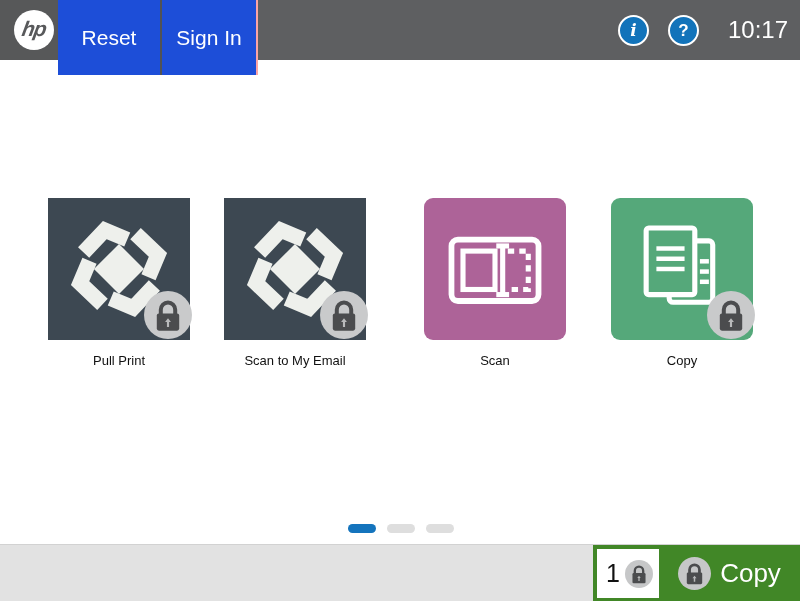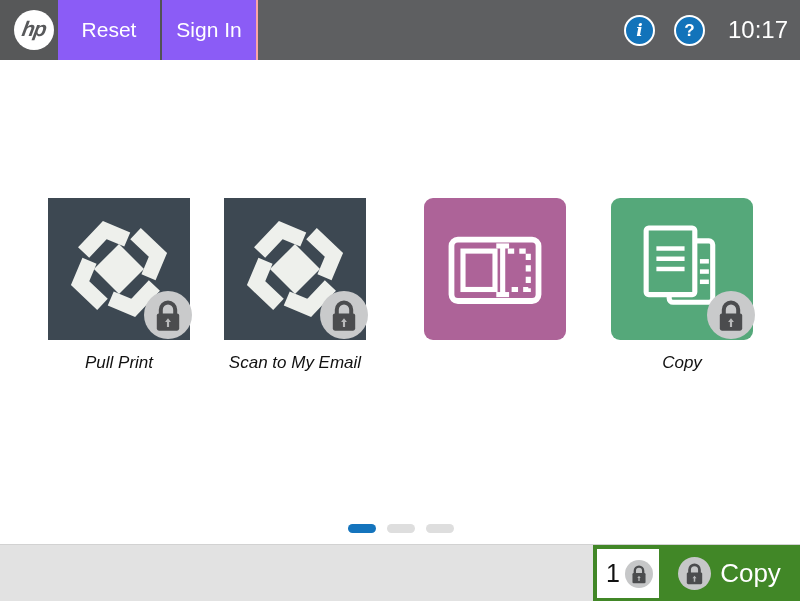--- a/index.html
+++ b/index.html
@@ -18,46 +18,46 @@
   .logo-circle {
     position:absolute; left:14px; top:10px; width:40px; height:40px;
     border-radius:50%; background:#ffffff; z-index:2;
     display:flex; align-items:center; justify-content:center;
   }
   .logo-text {
     font-weight:bold; font-style:italic; font-size:21px; color:#58595b;
     transform:skewX(-10deg) translateY(-1px); letter-spacing:-1px;
   }
   .topbtn {
-    background:#8b5cf6; border:none; color:#fff; font-size:21px;
-    font-family:inherit; cursor:pointer; height:60px;
+    background:#1d4ed8; border:none; color:#fff; font-size:21px;
+    font-family:inherit; cursor:pointer; height:75px;
   }
   .topbtn.reset { width:102px; }
   .topbtn.signin { width:98px; border-left:2px solid #515254; border-right:2px solid #fca5a5; }
   .top-right {
     margin-left:auto; display:flex; align-items:center; gap:19px;
     padding-right:12px;
   }
   .round-icon {
     width:31px; height:31px; border-radius:50%; background:#1273ba;
     border:2.5px solid #ffffff; color:#fff; cursor:pointer;
     display:flex; align-items:center; justify-content:center;
   }
   .round-icon .glyph { font-size:17px; font-weight:bold; line-height:1; }
   .round-icon .serif { font-family:"DejaVu Serif", serif; font-style:italic; }
-  .clock { color:#ffffff; font-size:24px; margin-left:4px; }
+  .clock { color:#ffffff; font-size:24px; margin-left:10px; }
 
   
   .tile-group { position:absolute; top:198px; width:142px; text-align:center; cursor:pointer; }
   .tile {
     width:142px; height:142px; position:relative;
     display:flex; align-items:center; justify-content:center;
   }
   .tile.rounded { border-radius:9px; }
-  .tile-label { margin-top:13px; font-size:17px; color:#111111; white-space:nowrap;font-style:italic; }
+  .tile-label { margin-top:13px; font-size:13px; color:#111111; white-space:nowrap; }
   .g1 { left:48px; } .g2 { left:224px; } .g3 { left:424px; } .g4 { left:611px; }
   .lock-badge { position:absolute; right:-2px; bottom:1px; width:48px; height:48px; }
 
   
   .dots { position:absolute; top:524px; left:348px; display:flex; gap:11px; }
   .dot { width:28px; height:9px; border-radius:4.5px; background:#dedede; cursor:pointer; }
   .dot.active { background:#1474bd; }
 
   
   .bottombar {
@@ -154,20 +154,21 @@
     <div class="tile rounded" style="background-color: rgb(173, 99, 152);">
       <svg viewBox="0 0 100 100" width="128" height="128">
         <rect x="16" y="27" width="68" height="48" rx="5" fill="none" stroke="#ffffff" stroke-width="4.5"></rect>
         <rect x="25" y="36" width="25" height="30" fill="none" stroke="#ffffff" stroke-width="4"></rect>
         <line x1="56" y1="32" x2="56" y2="70" stroke="#ffffff" stroke-width="4"></line>
         <line x1="51" y1="32" x2="61" y2="32" stroke="#ffffff" stroke-width="4"></line>
         <line x1="51" y1="70" x2="61" y2="70" stroke="#ffffff" stroke-width="4"></line>
         <path d="M60 36 h16 v30 h-16" fill="none" stroke="#ffffff" stroke-width="4" stroke-dasharray="5 4"></path>
       </svg>
     </div>
+    <div class="tile-label">Scan</div>
   </div>
 
   <div class="tile-group g4">
     <div class="tile rounded" style="background-color: rgb(85, 168, 122);">
       <svg viewBox="0 0 100 100" width="128" height="128">
         <rect x="40" y="28" width="34" height="48" rx="3" fill="none" stroke="#ffffff" stroke-width="4"></rect>
         <line x1="64" y1="44" x2="71" y2="44" stroke="#ffffff" stroke-width="3.5"></line>
         <line x1="64" y1="52" x2="71" y2="52" stroke="#ffffff" stroke-width="3.5"></line>
         <line x1="64" y1="60" x2="71" y2="60" stroke="#ffffff" stroke-width="3.5"></line>
         <rect x="22" y="18" width="38" height="52" rx="2" fill="#55a87a" stroke="#ffffff" stroke-width="4"></rect>

